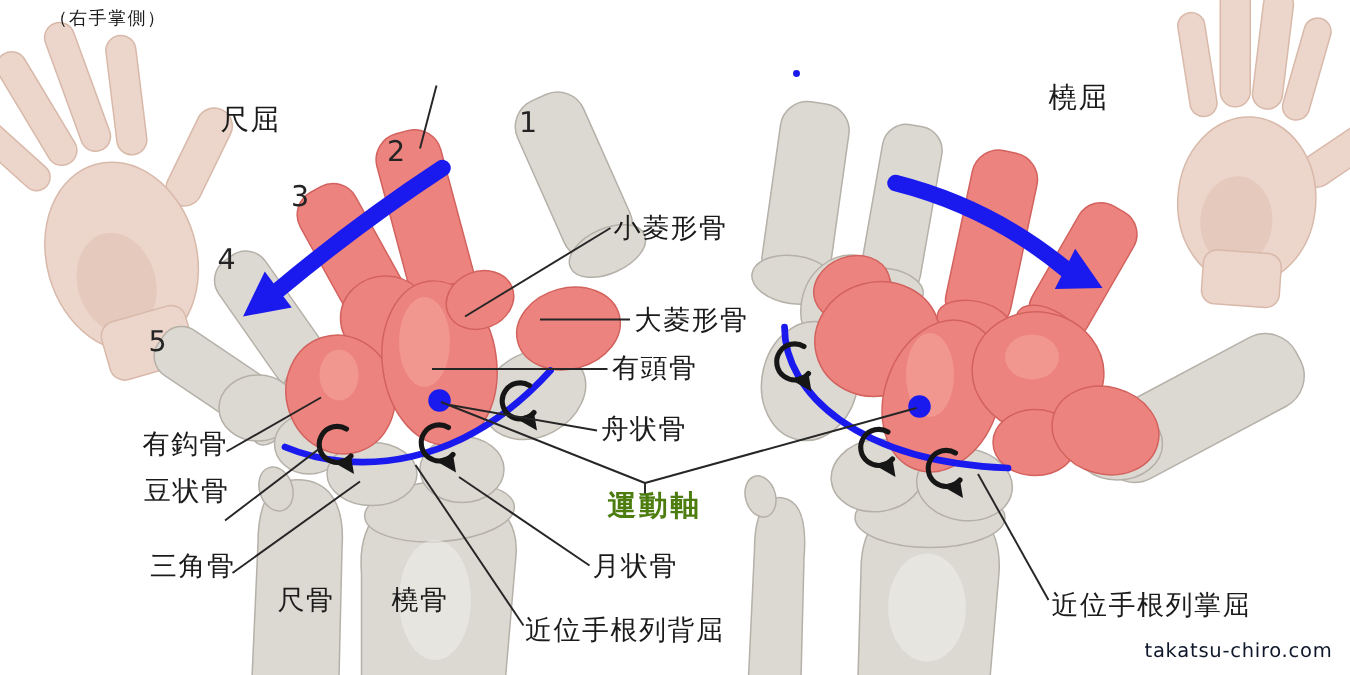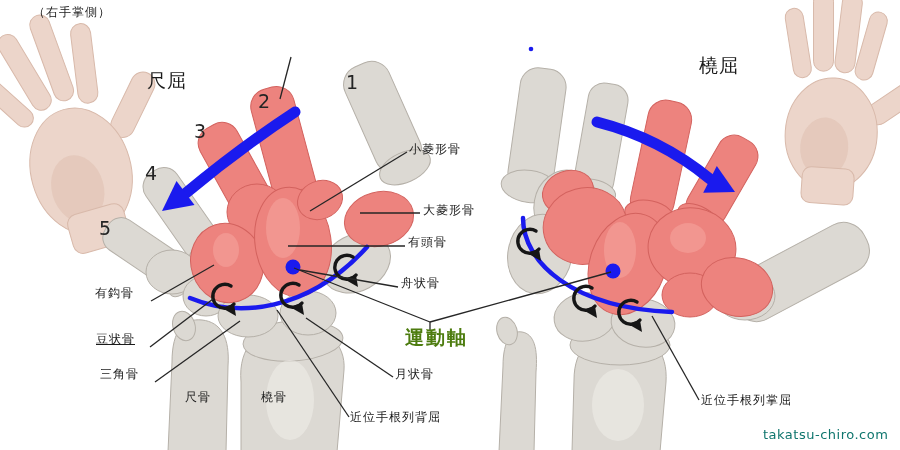--- a/index.html
+++ b/index.html
@@ -1,26 +1,26 @@
 <!DOCTYPE html>
 <html><head>
 <meta charset="utf-8">
 <style>
   html,body{margin:0;padding:0;background:#fff;}
   .canvas{
     position:relative;width:900px;height:450px;background:#ffffff;overflow:hidden;
     font-family:"DejaVu Sans","Liberation Sans",sans-serif;color:#1b1b1b;
   }
   .canvas svg{position:absolute;left:0;top:0;}
-  .lbl{position:absolute;white-space:nowrap;font-size:12px;letter-spacing:1px;color:#1b1b1b;line-height:1.1;}
+  .lbl{position:absolute;white-space:nowrap;font-size:18px;letter-spacing:1px;color:#1b1b1b;line-height:1.1;}
   .lbl.big{font-size:19px;}
   .lbl.num{font-size:19px;letter-spacing:0;color:#242424;}
   .lbl.blue{color:#4d7c0f;font-weight:bold;letter-spacing:2px;}
   .lbl.title{font-size:12px;letter-spacing:1px;text-align:center;}
-  .lbl.watermark{font-size:13px;color:#0f766e;letter-spacing:0.5px;}
+  .lbl.watermark{font-size:13px;color:#0f172a;letter-spacing:0.5px;}
   .gray-bone{fill:#dcd9d3;stroke:#b5b0a8;stroke-width:1;}
   .red-bone{fill:#ed837e;stroke:#d3625e;stroke-width:1;}
   .hl-gray{fill:#f0eeea;opacity:.55;stroke:none;}
   .hl-red{fill:#f6a59e;opacity:.55;stroke:none;}
   .skin{fill:#ecd5ca;stroke:#d8b9aa;stroke-width:1;}
   .skin-shade{fill:#ddbeae;opacity:.5;stroke:none;}
   .ink{stroke:#1a1aee;fill:none;stroke-linecap:round;}
   .ink-fill{fill:#1a1aee;stroke:none;}
   .hook{stroke:#161616;fill:none;stroke-width:3.4;stroke-linecap:round;}
   .hook-head{fill:#161616;stroke:none;}
@@ -235,21 +235,21 @@
 
 <div class="lbl" style="left:409px;top:143px;">小菱形骨</div>
 <div class="lbl" style="left:423px;top:204px;">大菱形骨</div>
 <div class="lbl" style="left:408px;top:236px;">有頭骨</div>
 <div class="lbl" style="left:401px;top:277px;">舟状骨</div>
 <div class="lbl blue big" style="left:405px;top:327px;">運動軸</div>
 <div class="lbl" style="left:395px;top:368px;">月状骨</div>
 <div class="lbl" style="left:350px;top:411px;">近位手根列背屈</div>
 
 <div class="lbl" style="left:95px;top:287px;">有鈎骨</div>
-<div class="lbl" style="left:96px;top:333px;text-decoration:underline;">豆状骨</div>
+<div class="lbl" style="left:96px;top:318px;">豆状骨</div>
 <div class="lbl" style="left:100px;top:368px;">三角骨</div>
 <div class="lbl" style="left:185px;top:391px;">尺骨</div>
 <div class="lbl" style="left:261px;top:391px;">橈骨</div>
 
 <div class="lbl" style="left:701px;top:394px;">近位手根列掌屈</div>
 
 <div class="lbl watermark" style="left:763px;top:428px;">takatsu-chiro.com</div>
 
 </div>
 

